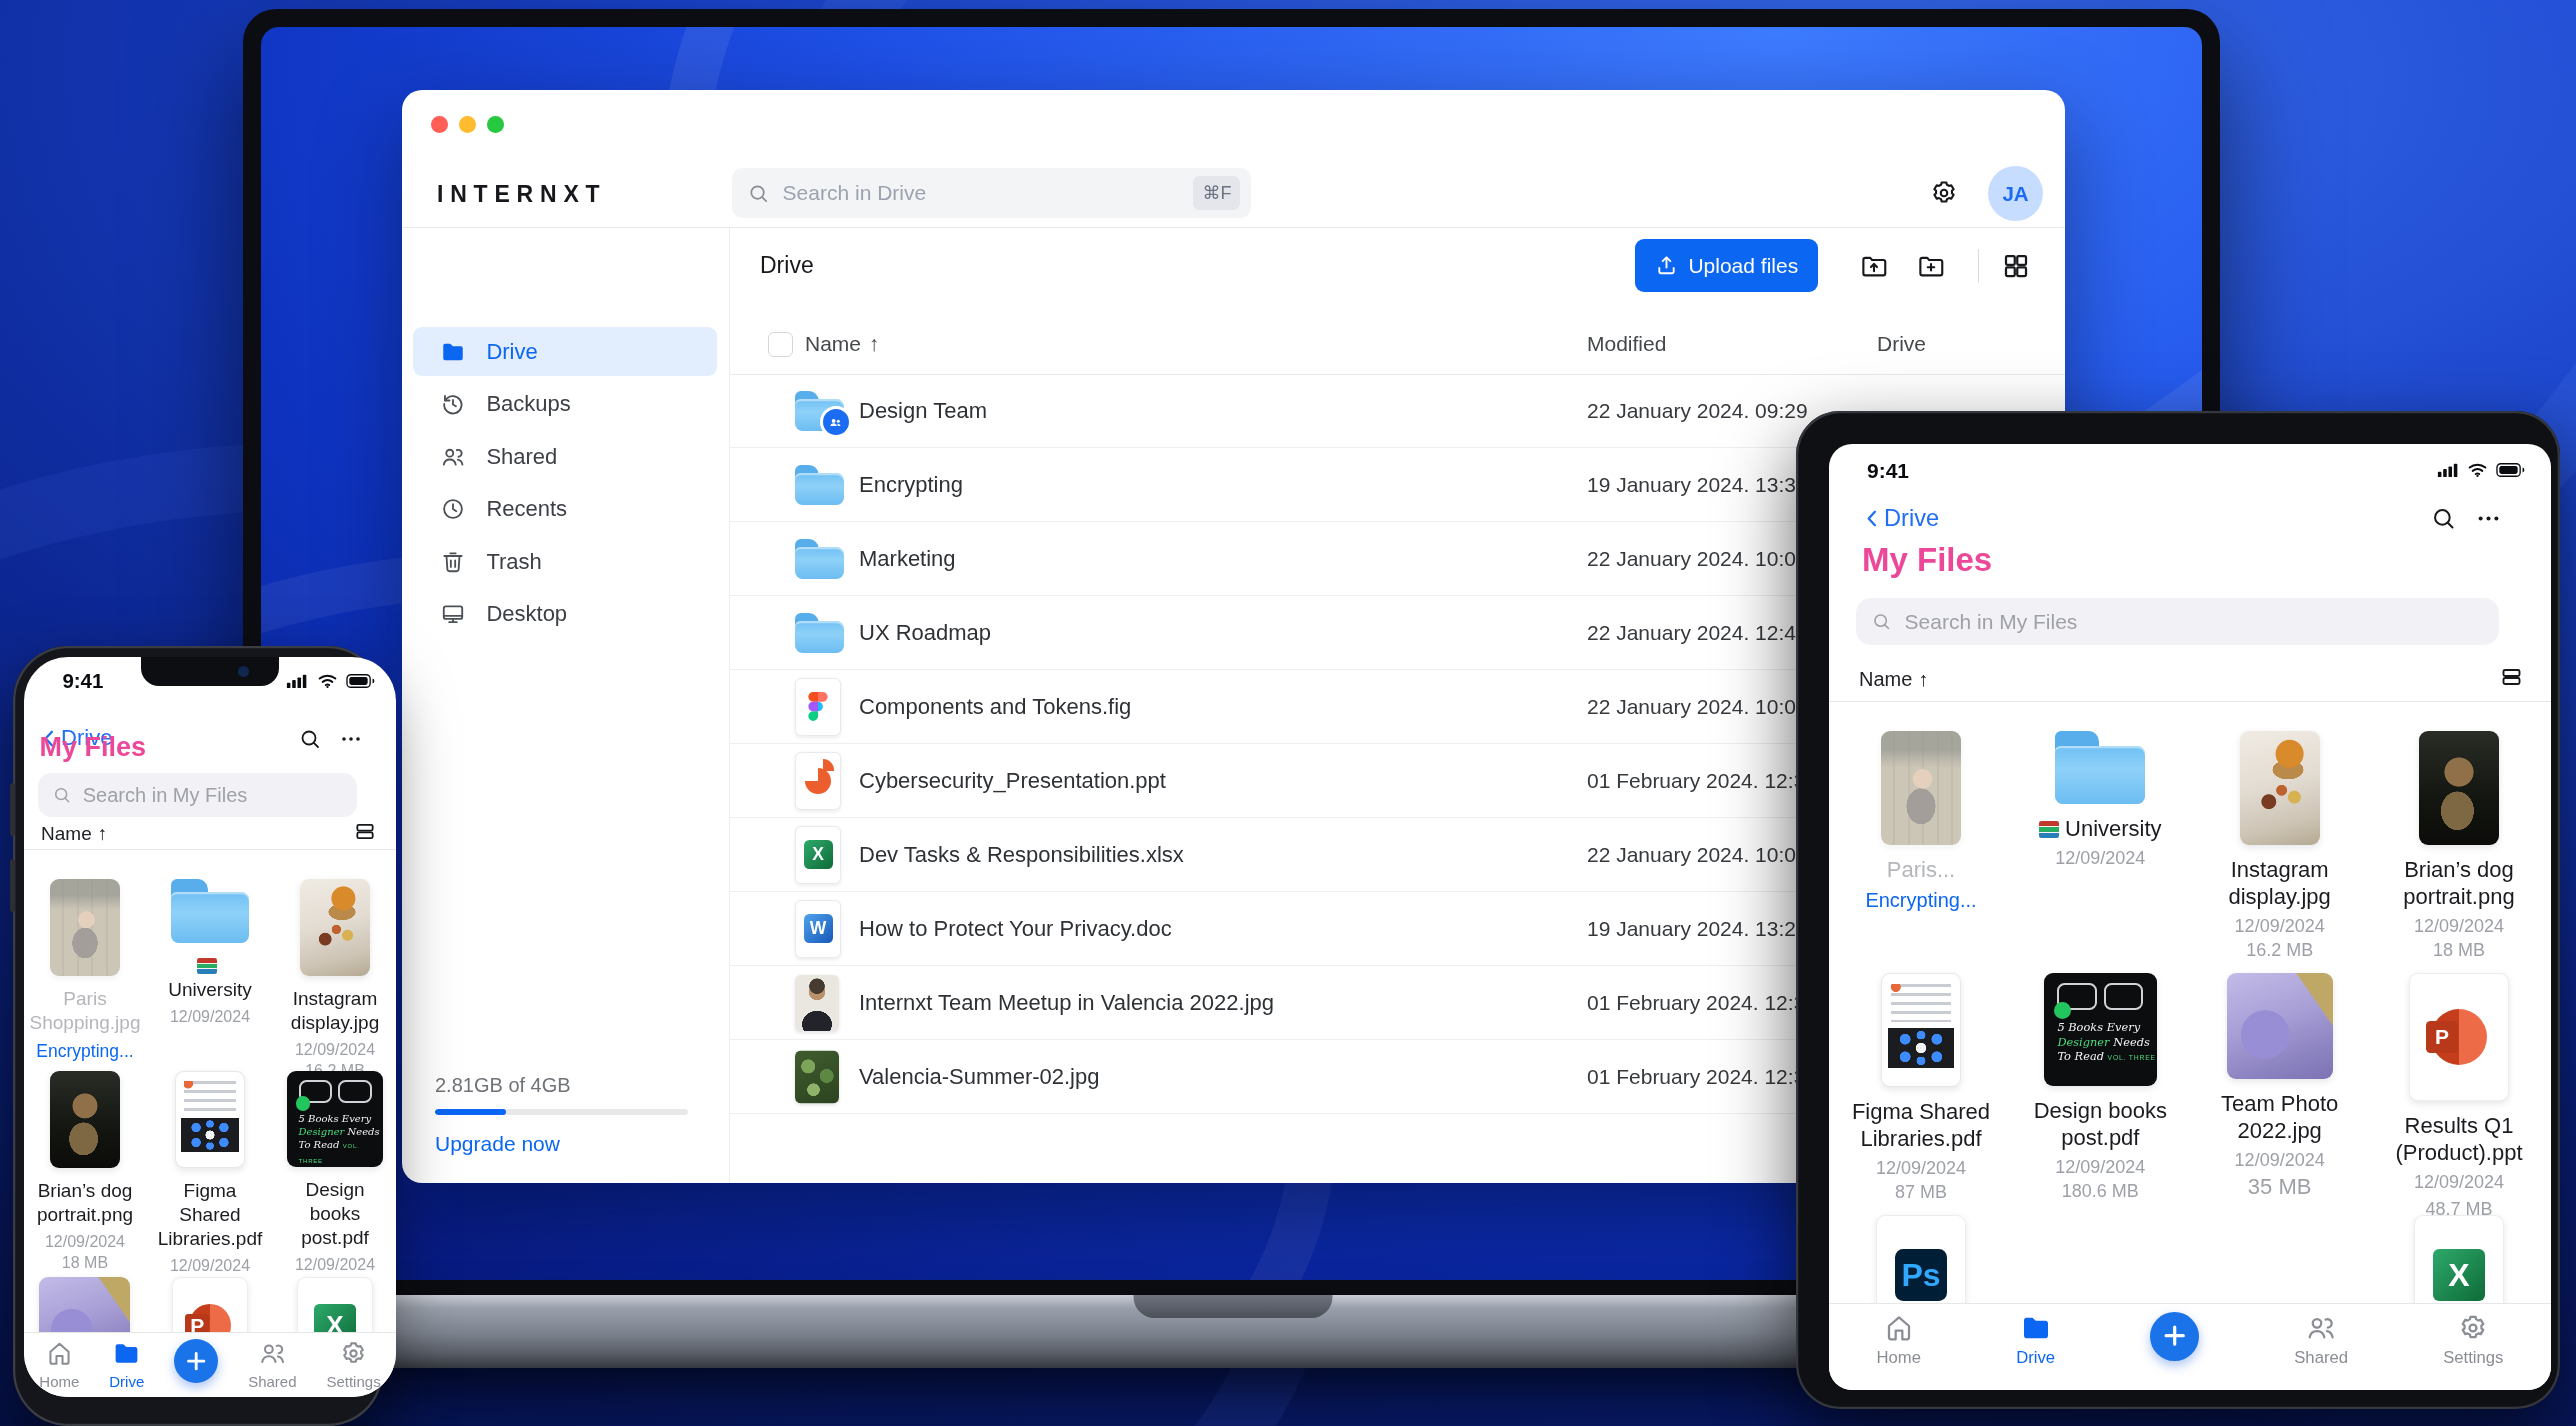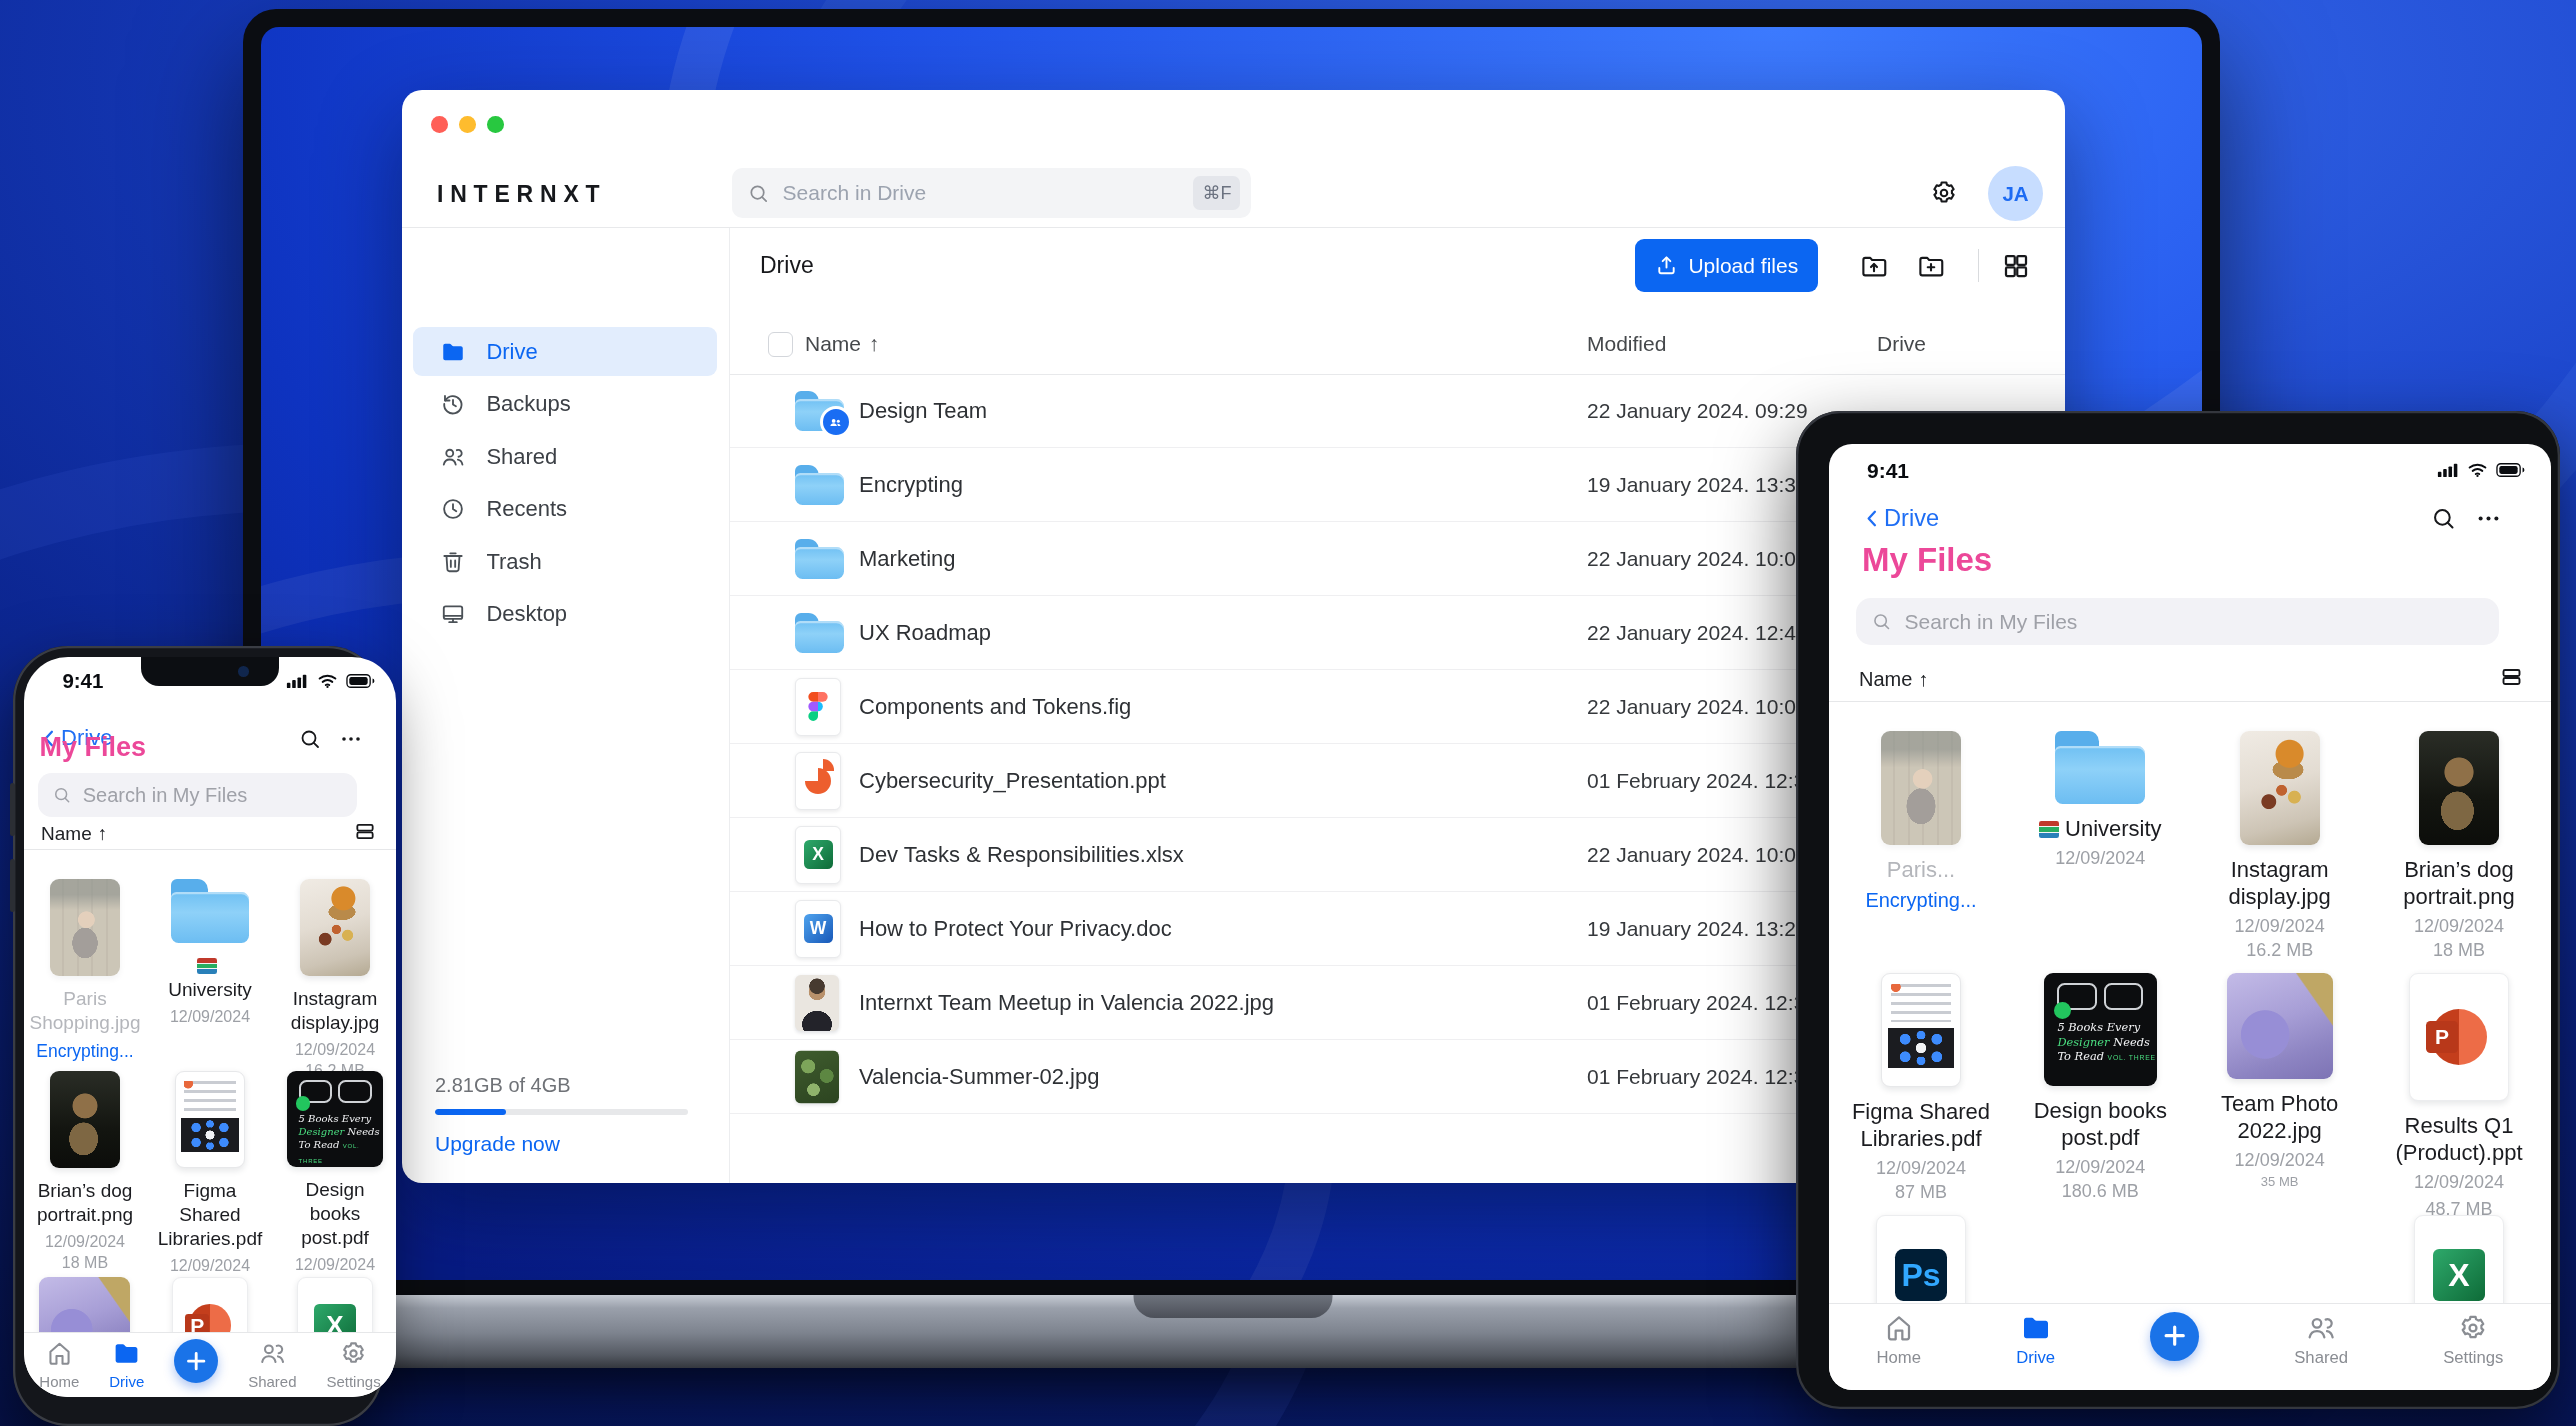--- a/index.html
+++ b/index.html
@@ -747,21 +747,21 @@
               <span class="db-txt" style="font-size:11.4px;line-height:14.5px">5 Books Every<br><span class="hl">Designer</span> Needs<br>To Read <span class="db-vol" style="font-size:6.8px">VOL. THREE</span></span>
             </div>
             <div class="gname" style="font-size:22px;line-height:27px;margin-top:10.6px"><span class="nm">Design books post.pdf</span></div>
             <div class="gsub" style="font-size:18px;margin-top:6px">12/09/2024</div>
             <div class="gsub" style="font-size:18px;margin-top:3px">180.6 MB</div>
           </div>
           <div class="gitem" style="width: 160px;">
             <div class="thumb t-team" style="width:106px;height:106px;"></div>
             <div class="gname" style="font-size:22px;line-height:27px;margin-top:10.6px"><span class="nm">Team Photo 2022.jpg</span></div>
             <div class="gsub" style="font-size:18px;margin-top:6px">12/09/2024</div>
-            <div class="gsub" style="font-size:13px;margin-top:3px">35 MB</div>
+            <div class="gsub" style="font-size:22px;margin-top:3px">35 MB</div>
           </div>
           <div class="gitem" style="width: 160px;">
             <div class="thumb card-thumb" style="width:100px;height:128px;">
               <span class="pptlogo">
                 <b>P</b>
               </span>
             </div>
             <div class="gname" style="font-size:22px;line-height:27px;margin-top:10.6px"><span class="nm">Results Q1 (Product).ppt</span></div>
             <div class="gsub" style="font-size:18px;margin-top:6px">12/09/2024</div>
             <div class="gsub" style="font-size:18px;margin-top:6px">48.7 MB</div>

